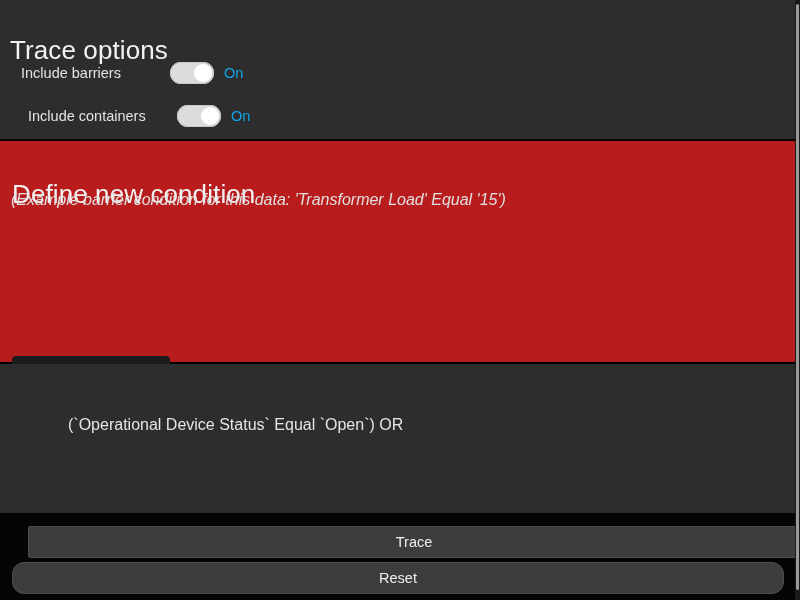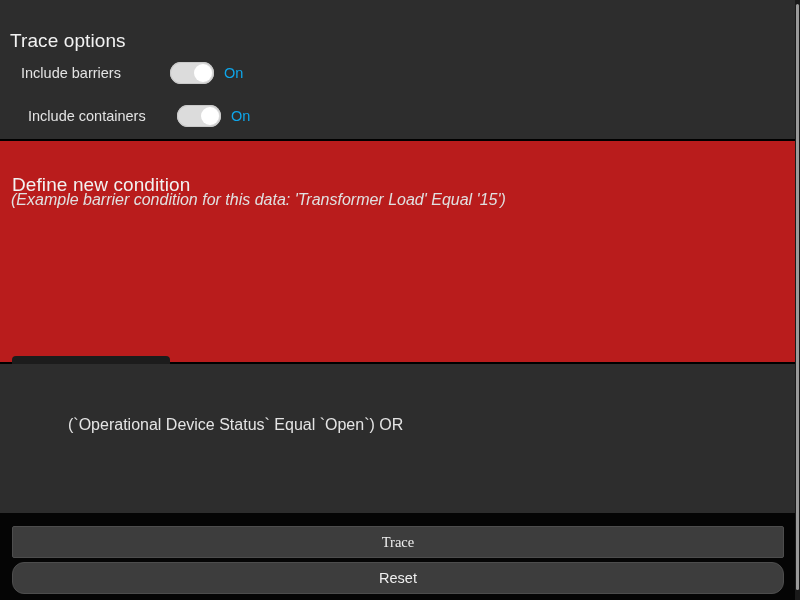--- a/index.html
+++ b/index.html
@@ -37,21 +37,21 @@
   
   #trace-options {
     position: absolute;
     left: 0;
     top: 0;
     width: 795px;
     height: 139px;
     padding: 0;
   }
   .section-title {
-    font-size: 19px;
+    font-size: 26px;
     font-weight: 400;
     color: #f2f2f2;
     letter-spacing: 0.1px;
     line-height: 1;
     text-align: right;
   }
   #trace-options .section-title {
     position: absolute;
     left: 10px;
     top: 15px;
@@ -231,25 +231,24 @@
   #action-bar {
     position: absolute;
     left: 0;
     top: 513px;
     width: 795px;
     height: 87px;
     background: #050505;
   }
   #trace-button {
     position: absolute;
-    left: 12px;
+    left: 28px;
     top: 13px;
     width: 772px;
     height: 32px;
-    font-family: Liberation Serif, serif;
   }
   #reset-button {
     position: absolute;
     left: 12px;
     top: 49px;
     width: 772px;
     height: 32px;
     border-radius: 12px;
   }
 

